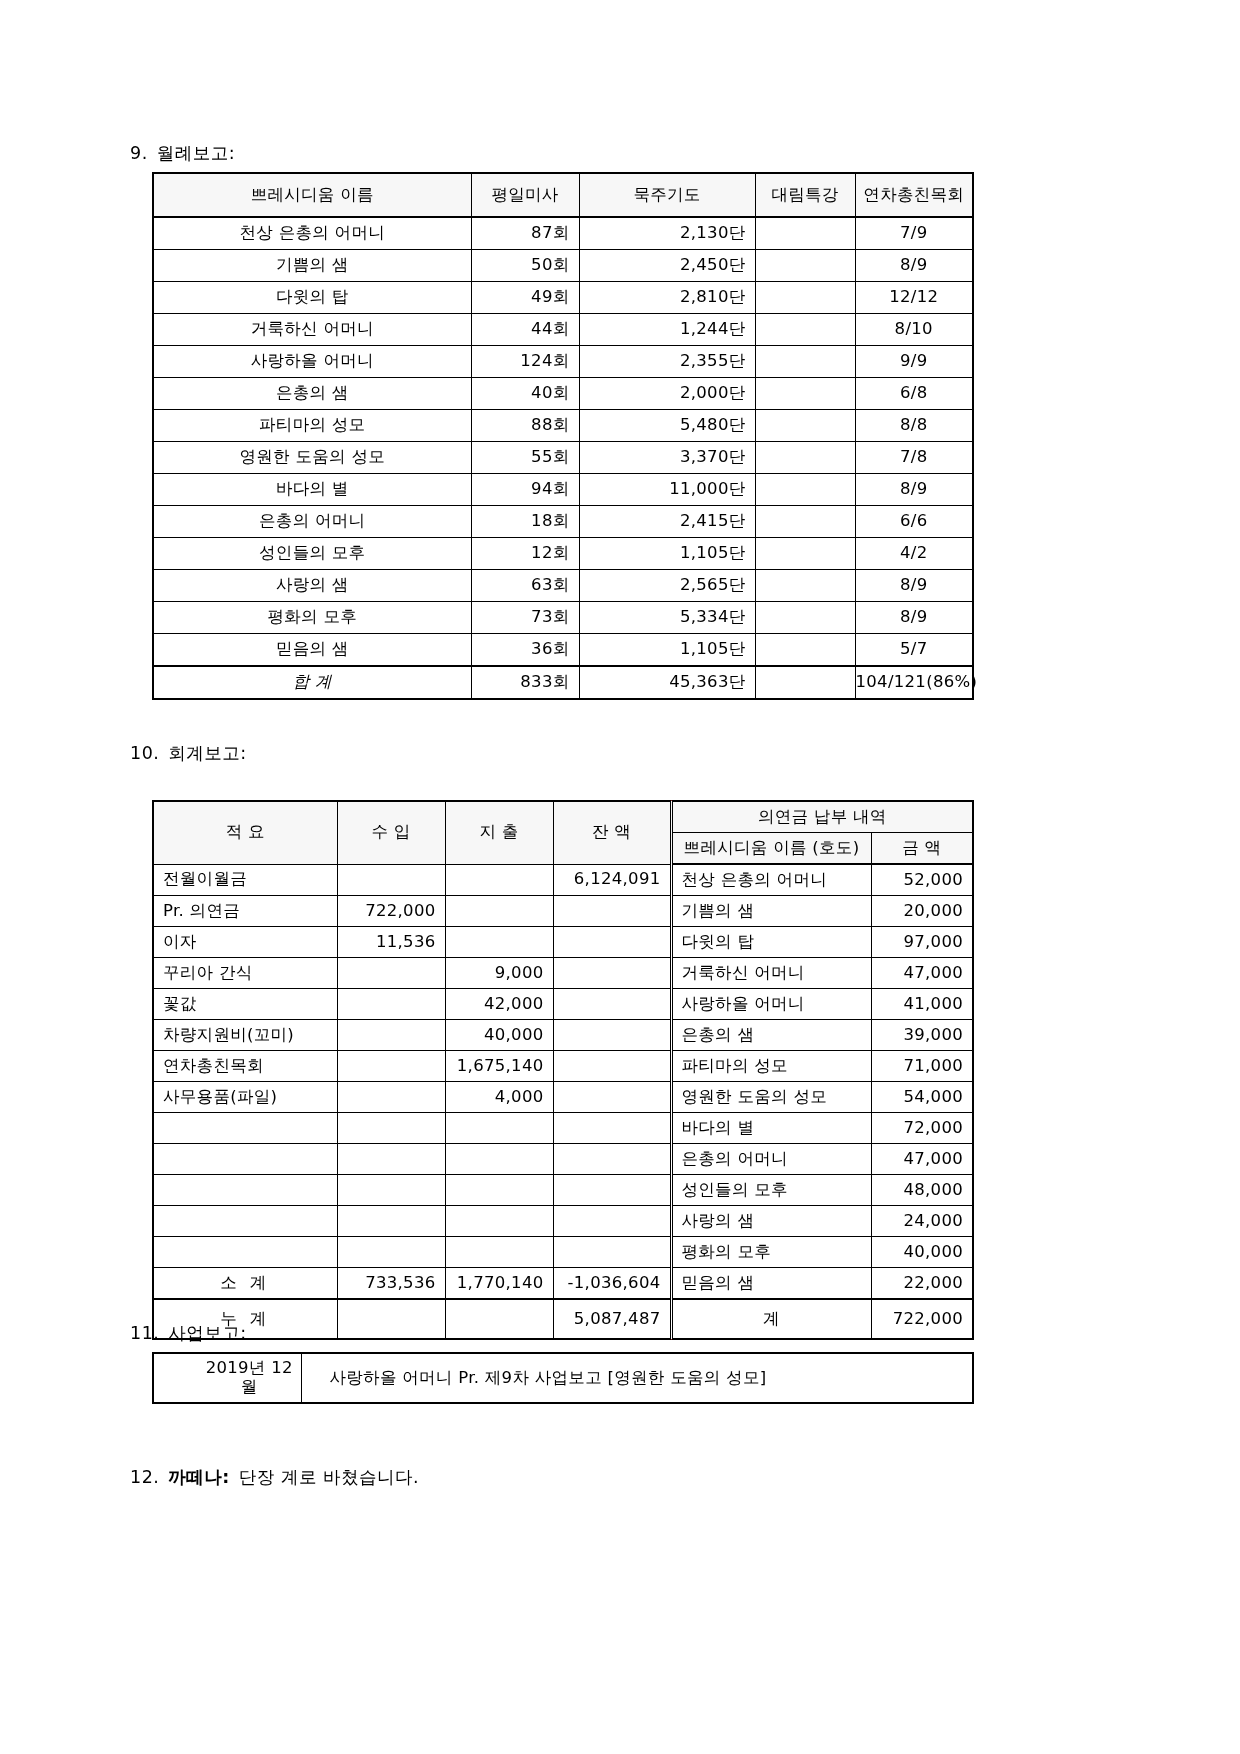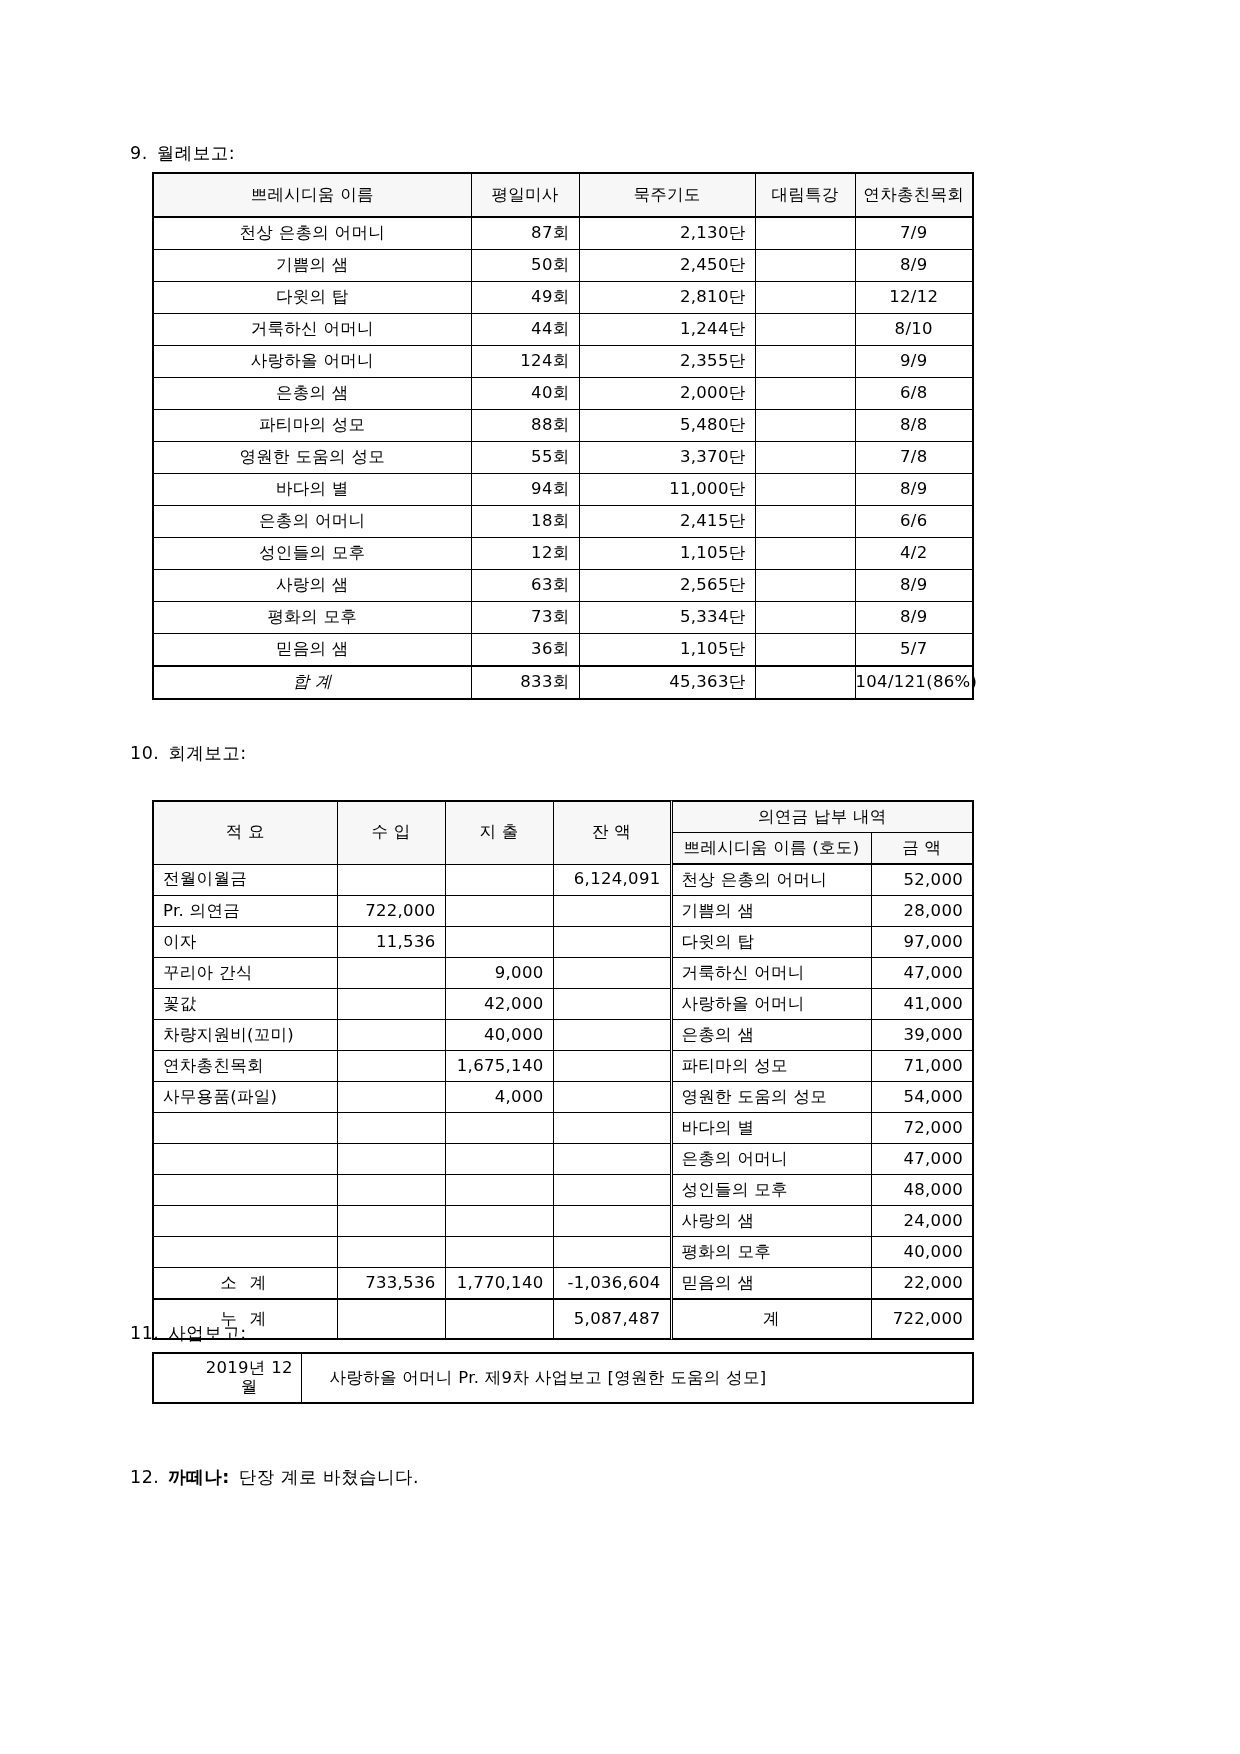--- a/index.html
+++ b/index.html
@@ -310,21 +310,21 @@
           <td class="r bold">6,124,091</td>
           <td class="l sep-left">천상 은총의 어머니</td>
           <td class="r">52,000</td>
         </tr>
         <tr>
           <td class="l">Pr. 의연금</td>
           <td class="r">722,000</td>
           <td class="r"></td>
           <td class="r"></td>
           <td class="l sep-left">기쁨의 샘</td>
-          <td class="r">28,000</td>
+          <td class="r">20,000</td>
         </tr>
         <tr>
           <td class="l">이자</td>
           <td class="r">11,536</td>
           <td class="r"></td>
           <td class="r"></td>
           <td class="l sep-left">다윗의  탑</td>
           <td class="r">97,000</td>
         </tr>
         <tr>

